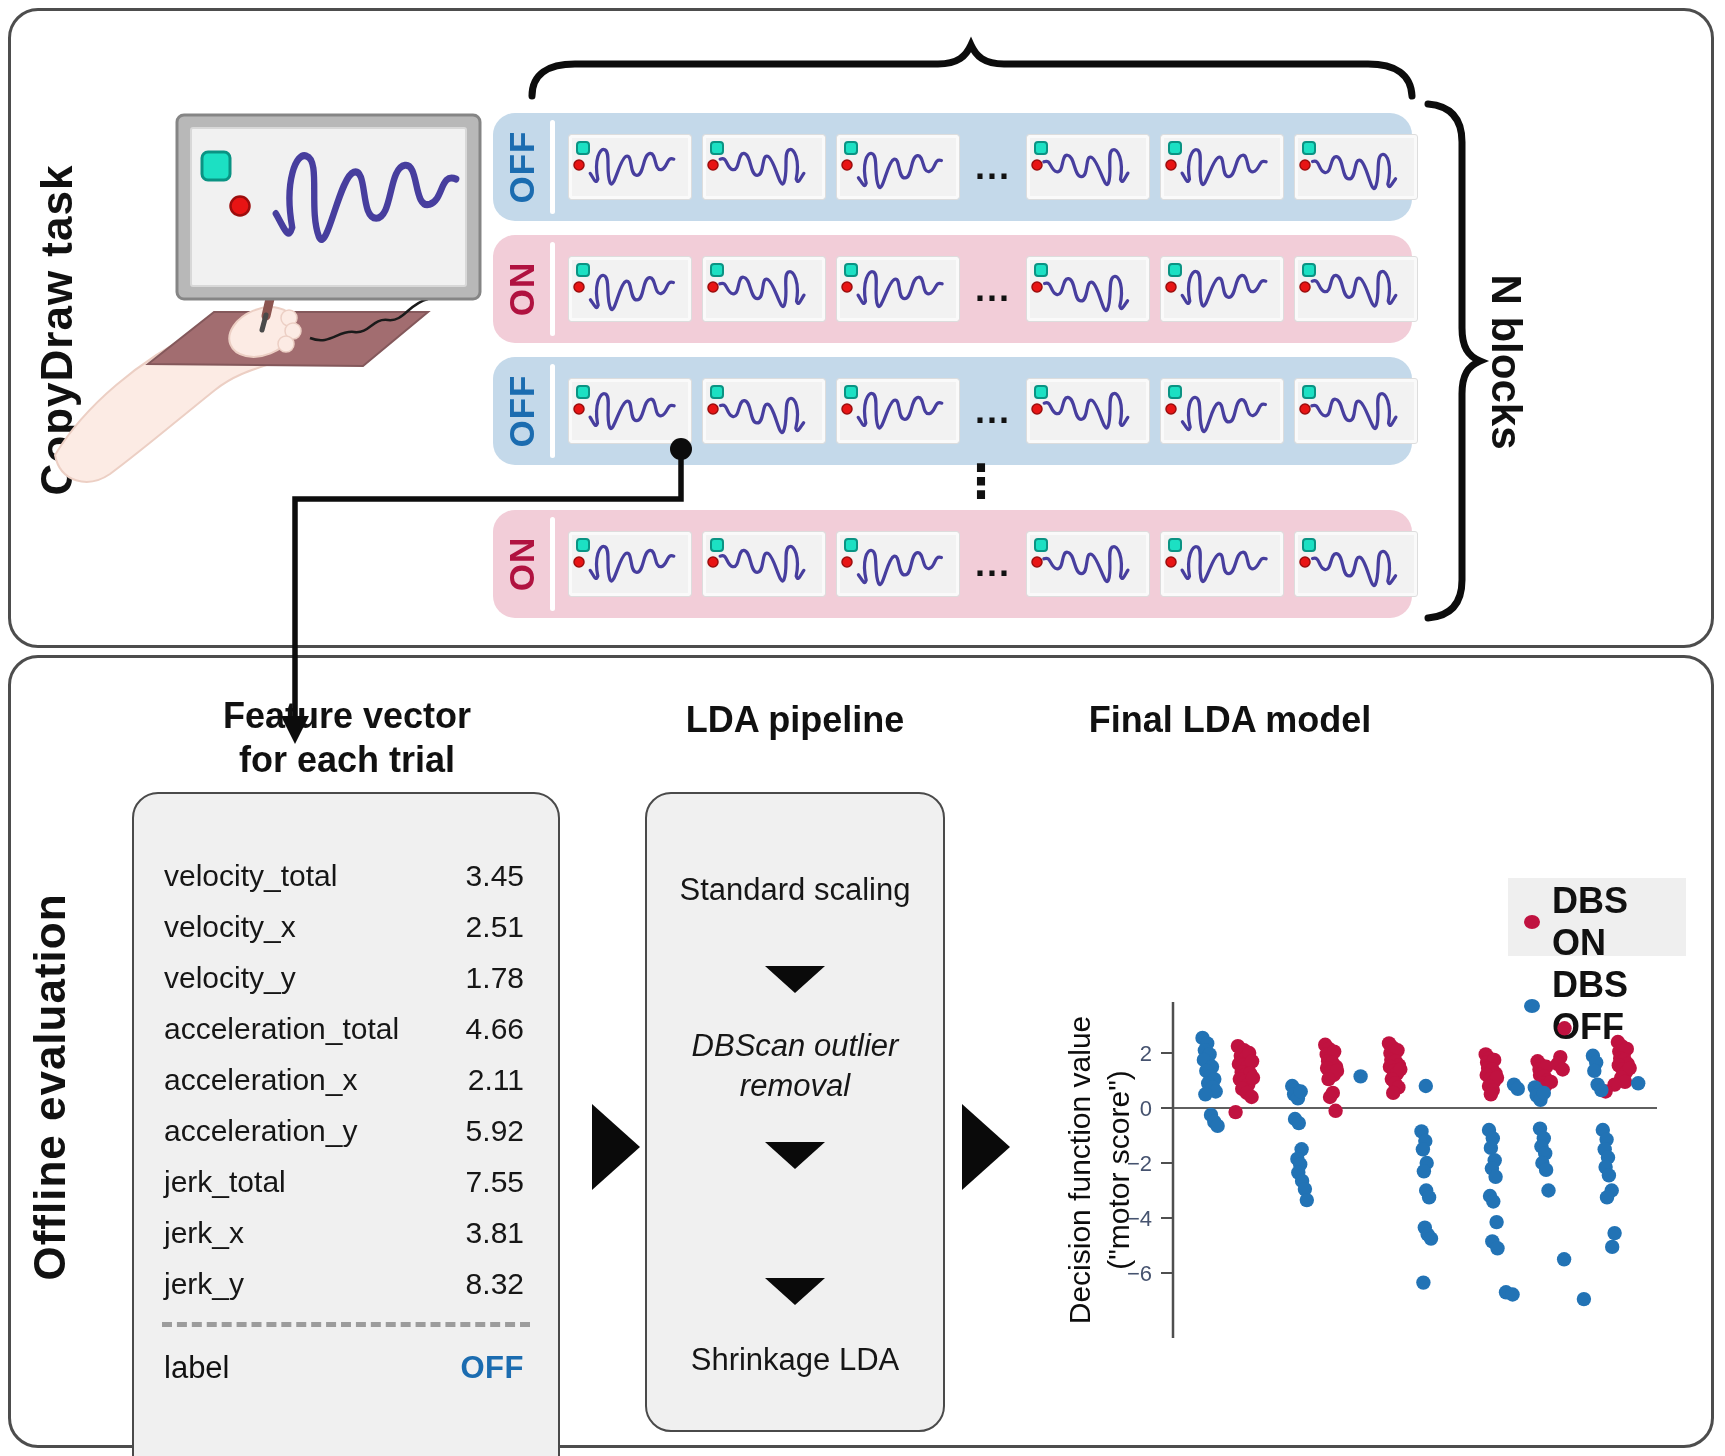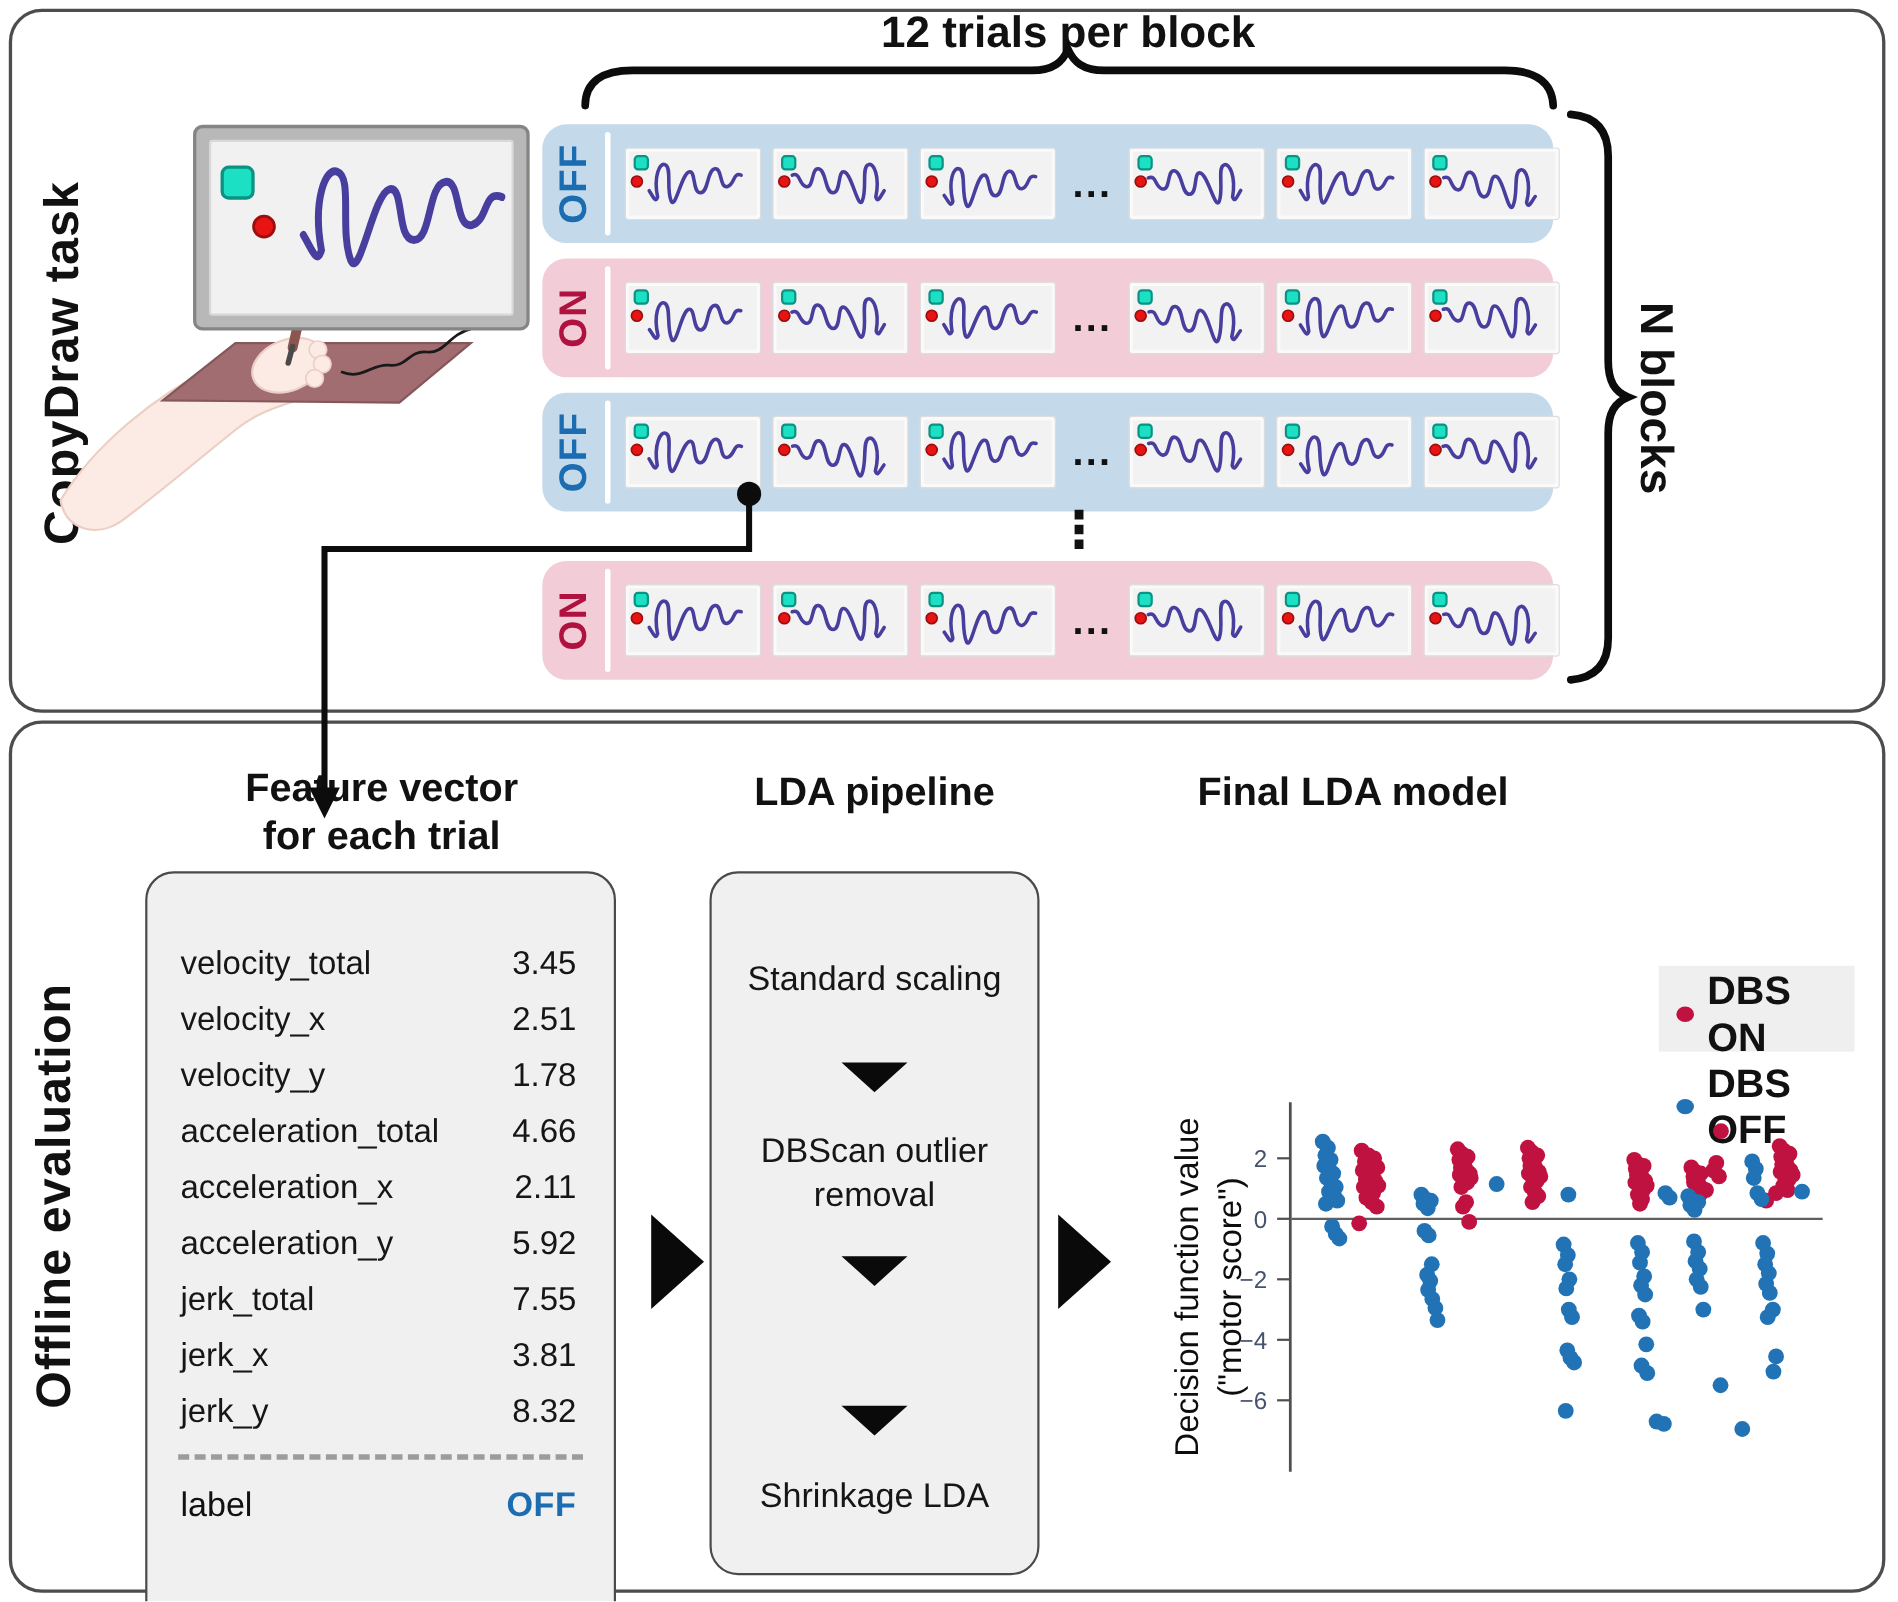--- a/index.html
+++ b/index.html
@@ -51,21 +51,20 @@
 <body>
 
 <div id="canvas">
 
   <div class="panel" id="panel-top"></div>
   <div class="panel" id="panel-bottom"></div>
 
   <div class="side-label" style="left:-123px;top:305px;width:360px;">CopyDraw task</div>
   <div class="side-label" style="left:-162px;top:1062px;width:424px;">Offline evaluation</div>
 
-  <div class="big-title" style="left:771px;top:8px;width:400px;">12 trials per block</div>
   <div class="big-title rot90" style="left:1396px;top:338px;width:220px;font-size:42px;">N blocks</div>
 
   <div id="blocks-area">
       <div class="block-row row-off" style="top: 113px;">
         <div class="row-label">OFF</div>
         <div class="row-sep"></div>
         <div class="thumbs">
           <div class="thumb"><svg width="116" height="58" viewBox="0 0 116 58">
               <use href="#squig" transform="translate(3,5) scale(0.95)" stroke-width="3.4"></use>
               <rect x="5" y="4" width="12" height="12" rx="3" fill="#1ce0c3" stroke="#0a9383" stroke-width="2"></rect>
@@ -266,21 +265,21 @@
       <span class="label-off">OFF</span>
     </div>
   </div>
 
   <div class="flow-arrow" style="left:592px;top:1104px;"></div>
   <div class="flow-arrow" style="left:962px;top:1104px;"></div>
 
   <div class="gray-box" id="pipeline-box" style="left:645px;top:792px;width:300px;height:640px;">
       <div class="pipe-step" style="top: 76px;">Standard scaling</div>
       <div class="pipe-tri" style="top: 172px;"></div>
-      <div class="pipe-step" style="top: 232px;">DBScan outlier removal</div>
+      <div class="pipe-step" style="top: 232px; font-style: italic;">DBScan outlier removal</div>
       <div class="pipe-tri" style="top: 348px;"></div>
       <div class="pipe-tri" style="top: 484px;"></div>
       <div class="pipe-step" style="top: 546px;">Shrinkage LDA</div>
     </div>
 
   <div id="legend">
       <div class="legend-row">
         <span class="legend-dot" style="background: rgb(192, 18, 64);"></span>
         <span>DBS ON</span>
       </div>

